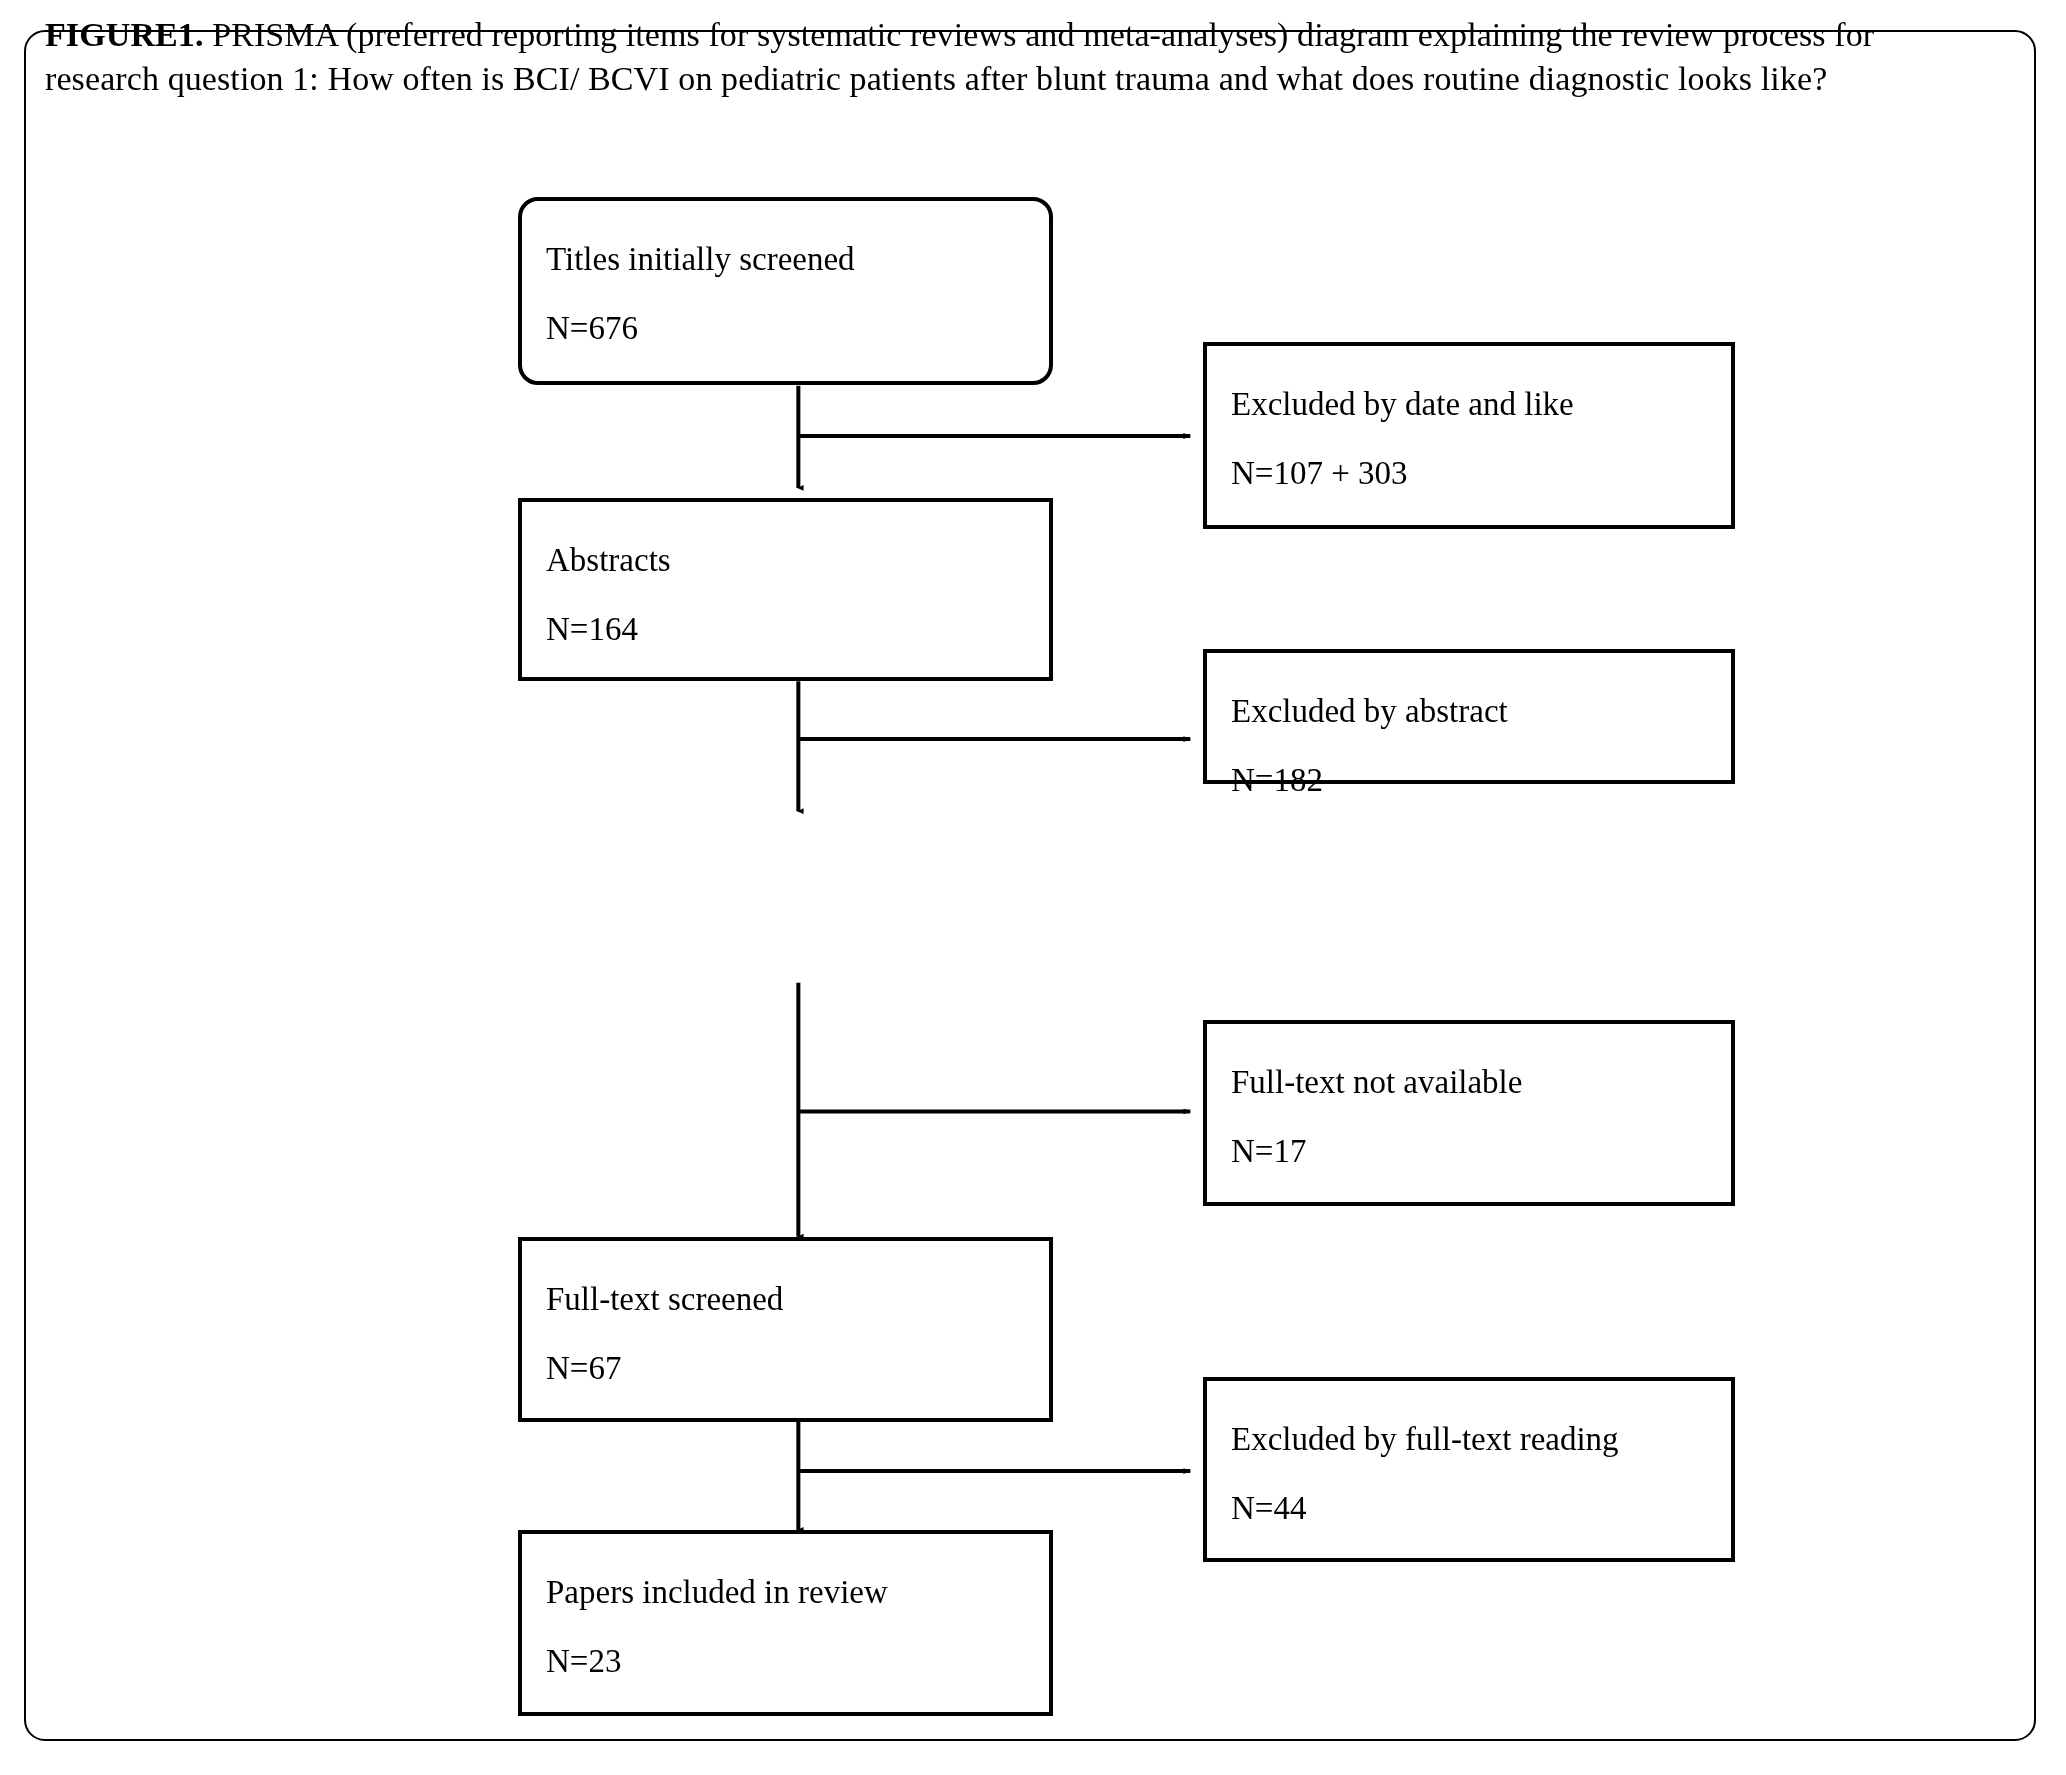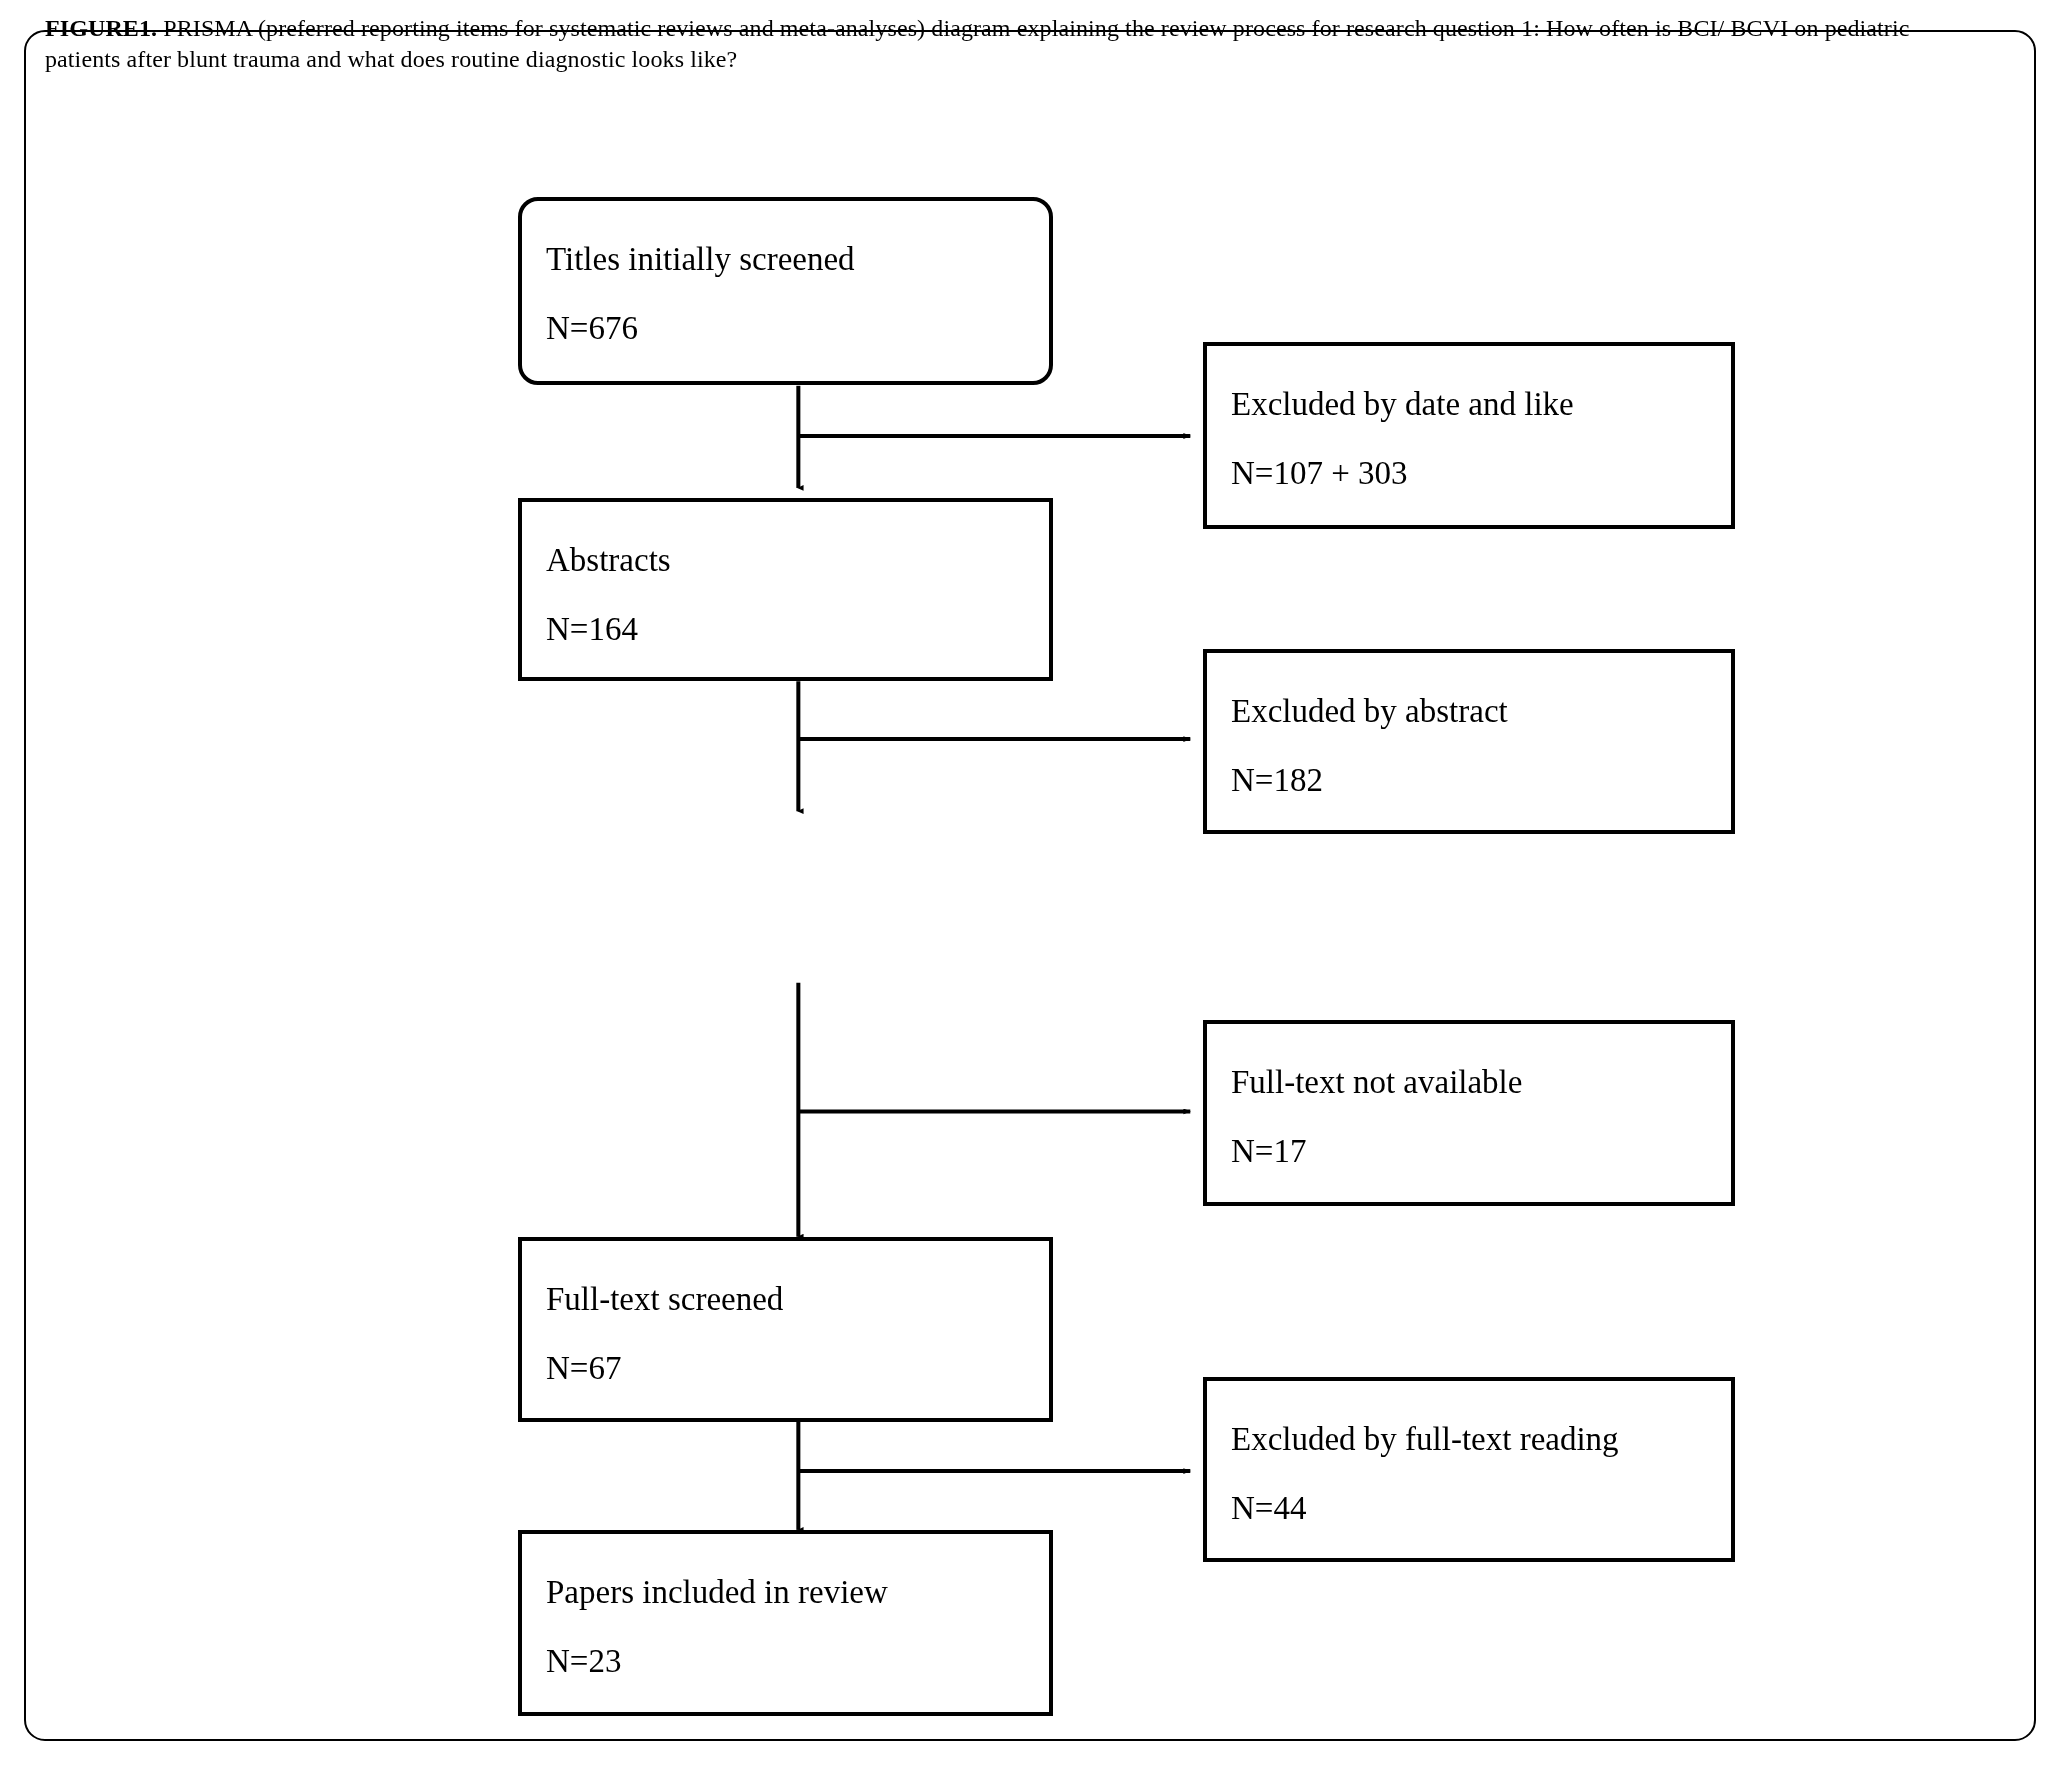--- a/index.html
+++ b/index.html
@@ -28,21 +28,21 @@
     border-radius: 21px;
     background: #ffffff;
   }
 
   
   #figure-caption {
     position: absolute;
     left: 45px;
     top: 12.7px;
     width: 1922px;
-    font-size: 24px;
+    font-size: 34px;
     line-height: 1.30;
     letter-spacing: 0.1px;
     text-align: left;
   }
   #figure-caption .cap-label {
     font-weight: bold;
   }
 
   
   #prisma-diagram {
@@ -145,21 +145,21 @@
   <div class="flow-box main-box" style="top:1530px; height:186px;text-align:center;">
     <span class="box-label">Papers included in review</span>
     <span class="box-count">N=23</span>
   </div>
 
   <div class="flow-box excl-box" style="top:342px; height:187px;">
     <span class="box-label">Excluded by date and like</span>
     <span class="box-count">N=107 + 303</span>
   </div>
 
-  <div class="flow-box excl-box" style="top:649px; height:185px;">
+  <div class="flow-box excl-box" style="top:649px; height:135px;">
     <span class="box-label">Excluded by abstract</span>
     <span class="box-count">N=182</span>
   </div>
 
   <div class="flow-box excl-box" style="top:1020px; height:186px;">
     <span class="box-label">Full-text not available</span>
     <span class="box-count">N=17</span>
   </div>
 
   <div class="flow-box excl-box" style="top:1377px; height:185px;">

